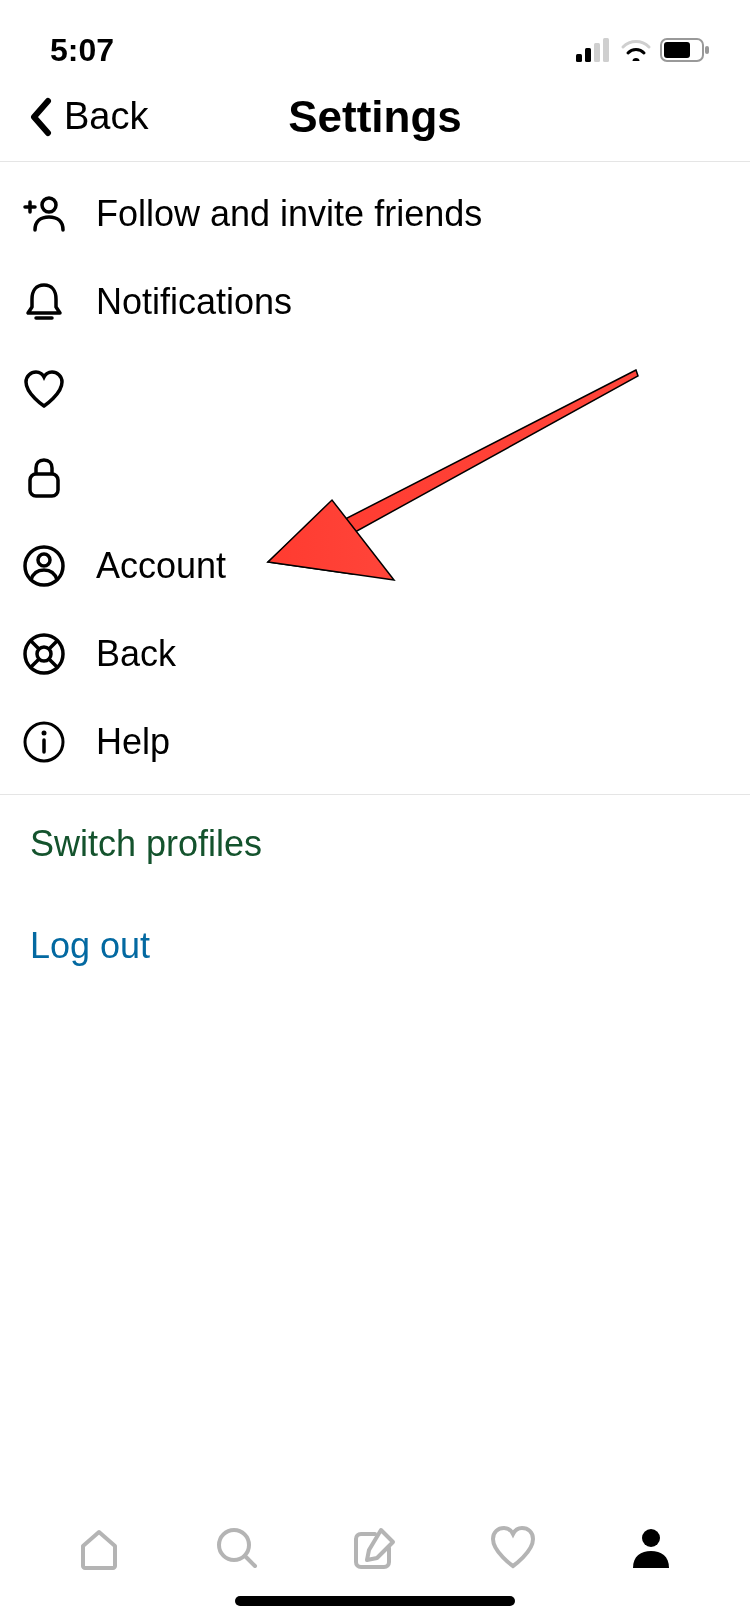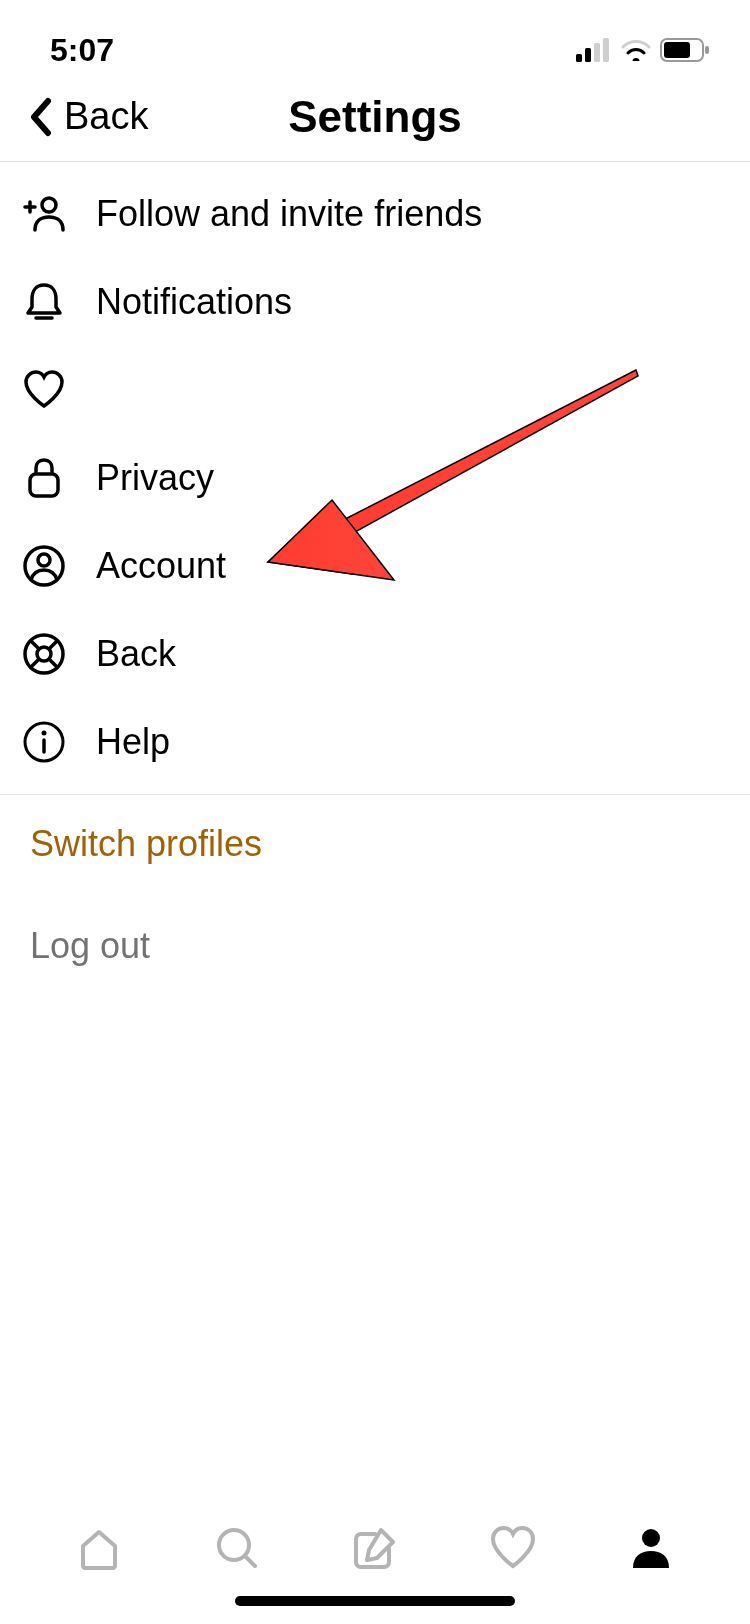--- a/index.html
+++ b/index.html
@@ -77,24 +77,24 @@
       height: 1px;
       background: #e5e5e5;
       margin: 8px 0 0 0;
     }
     .action-link {
       padding: 28px 30px;
       font-size: 36px;
       font-weight: 500;
     }
     .action-link.switch {
-      color: #a16207;
+      color: #14532d;
     }
     .action-link.logout {
-      color: #737373;
+      color: #0369a1;
       padding-top: 32px;
     }
     .bottom-nav {
       position: absolute;
       bottom: 0;
       left: 0;
       right: 0;
       height: 130px;
       display: flex;
       justify-content: space-around;
@@ -191,21 +191,20 @@
     </div>
   </div>
 
   <div class="settings-item">
     <div class="settings-icon">
       <svg width="44" height="44" viewBox="0 0 44 44">
         <rect x="8" y="18" width="28" height="22" rx="6" stroke="#000" stroke-width="3.5" fill="none"></rect>
         <path d="M14 18 L14 12 C14 7 17 4 22 4 C27 4 30 7 30 12 L30 18" stroke="#000" stroke-width="3.5" fill="none"></path>
       </svg>
     </div>
-    <div class="settings-label">Privacy</div>
   </div>
 
   <div class="settings-item">
     <div class="settings-icon">
       <svg width="44" height="44" viewBox="0 0 44 44">
         <circle cx="22" cy="22" r="19" stroke="#000" stroke-width="3.5" fill="none"></circle>
         <circle cx="22" cy="16" r="6" stroke="#000" stroke-width="3.5" fill="none"></circle>
         <path d="M9 36 C11 29 16 26 22 26 C28 26 33 29 35 36" stroke="#000" stroke-width="3.5" fill="none"></path>
       </svg>
     </div>

